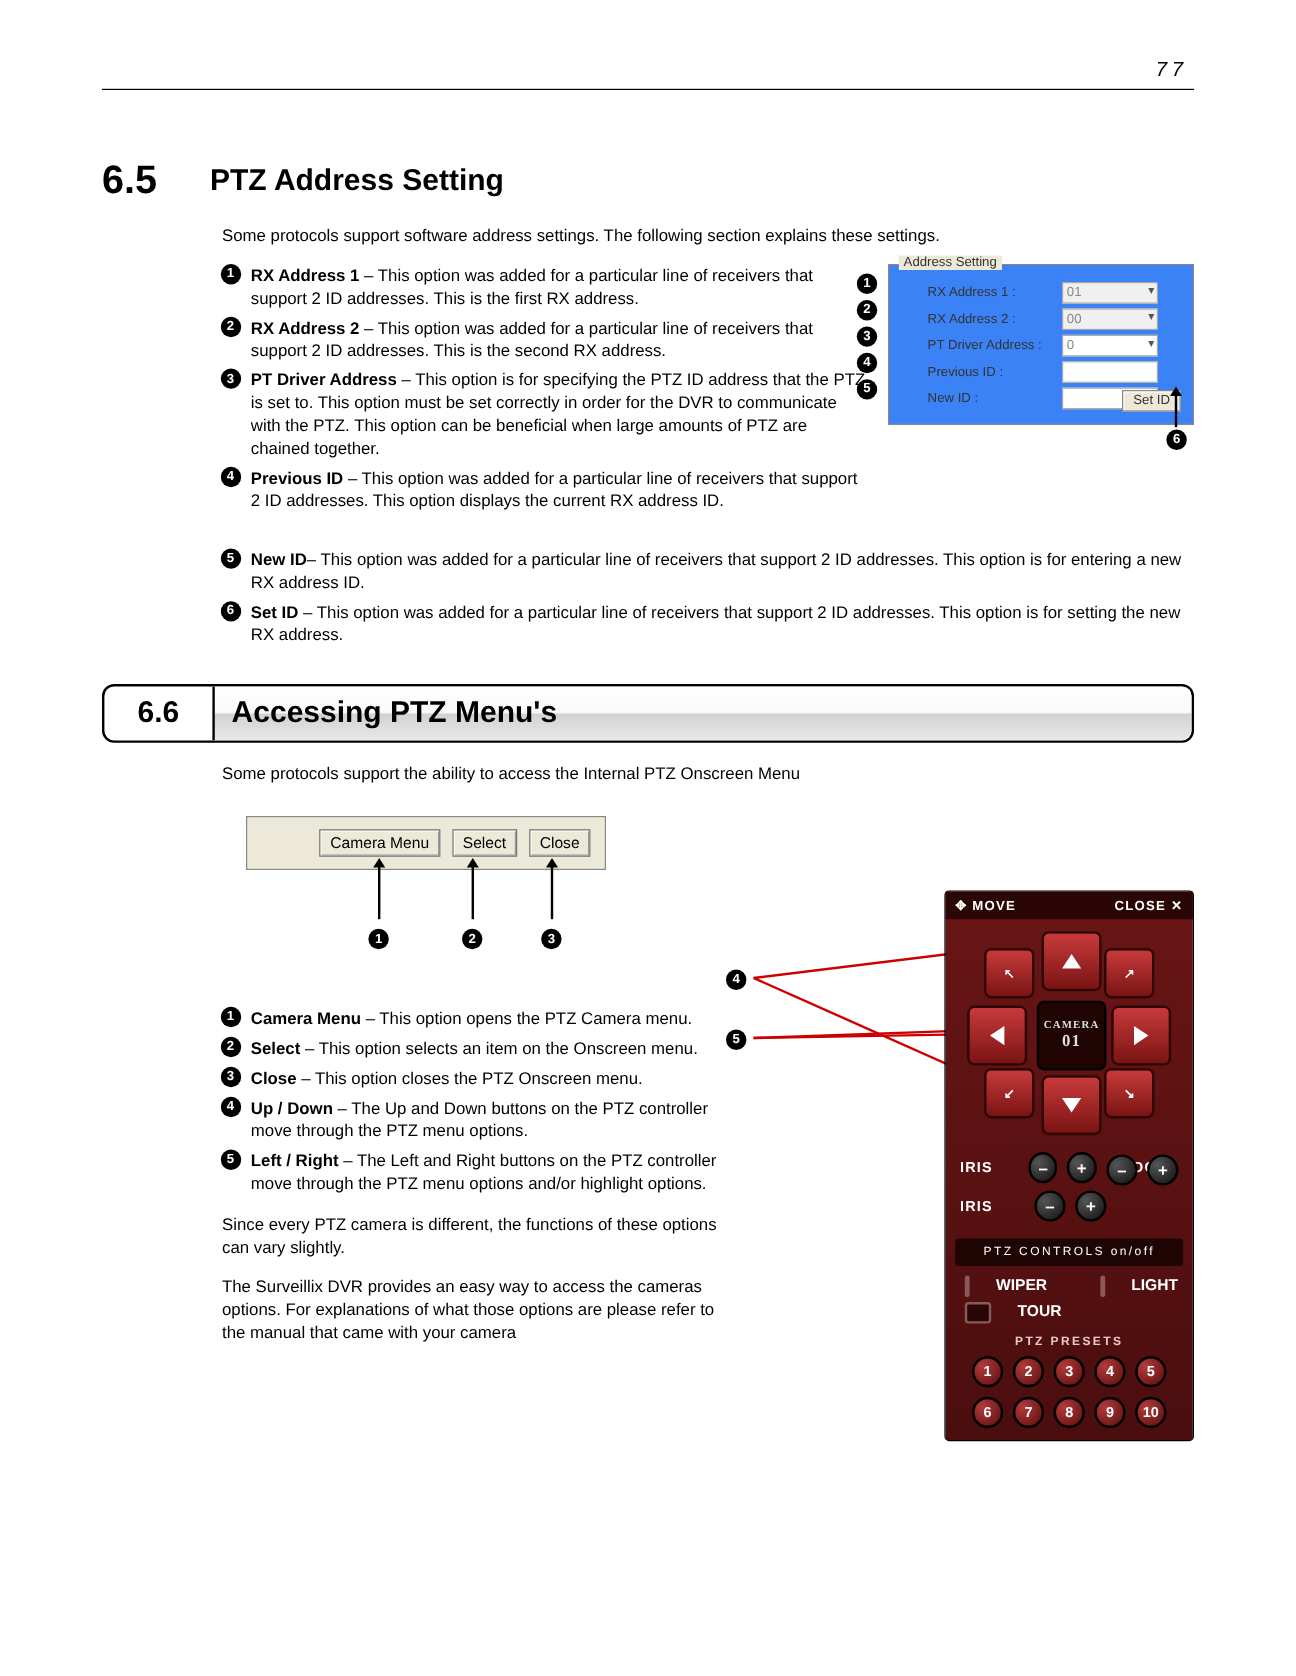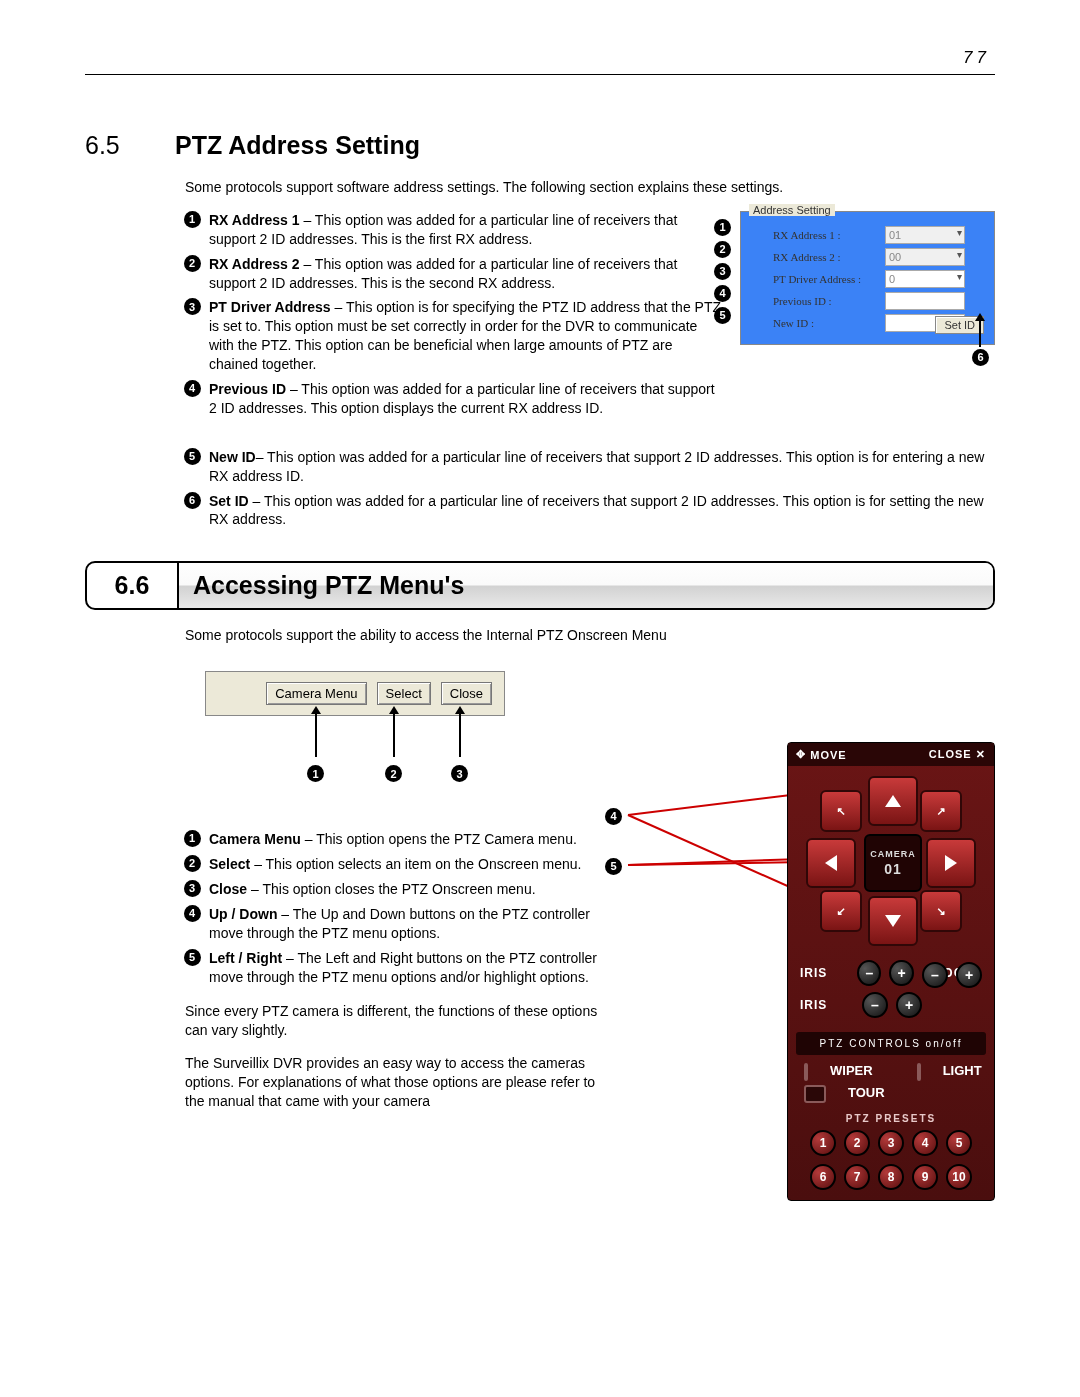--- a/index.html
+++ b/index.html
@@ -30,22 +30,22 @@
 }
 
 
 .section-row {
   display: flex;
   align-items: center;
   margin-bottom: 18px;
 }
 .sec-num {
   width: 90px;
-  font-size: 25px;
-  font-weight: normal;
+  font-size: 33px;
+  font-weight: bold;
 }
 .sec-title {
   font-size: 25px;
   font-weight: bold;
 }
 .plain-para {
   font-size: 14px;
   margin-left: 100px;
   margin-bottom: 14px;
   line-height: 1.35;
@@ -118,21 +118,20 @@
   padding-top: 4px;
 }
 .addr-field {
   display: flex;
   align-items: center;
   height: 22px;
 }
 .addr-label-col {
   padding-left: 22px;
   width: 112px;
-  font-family: Liberation Serif, serif;
 }
 .addr-input {
   border: 1px solid #aaa;
   background: #fff;
   height: 16px;
   width: 72px;
   font-size: 11px;
   padding: 0 3px;
   color: #888;
   display: flex;
@@ -289,21 +288,21 @@
 .dbtn.left{left:0;top:62px}
 .dbtn.right{right:0;top:62px}
 .dbtn.ul{left:14px;top:14px;width:38px;height:38px}
 .dbtn.ur{right:14px;top:14px;width:38px;height:38px}
 .dbtn.dl{left:14px;bottom:14px;width:38px;height:38px}
 .dbtn.dr{right:14px;bottom:14px;width:38px;height:38px}
 .dcenter{
   position:absolute;left:58px;top:58px;width:54px;height:54px;
   background:#200404;border:2px solid #000;border-radius:6px;
   display:flex;flex-direction:column;align-items:center;justify-content:center;
-  font-size:9px;font-weight:bold;letter-spacing:1px;color:#ddd;
+  font-size:9px;font-weight:bold;letter-spacing:1px;color:#ddd;font-family:Liberation Serif, serif;
 }
 .dcenter .num{font-size:14px;letter-spacing:1px;margin-top:2px}
 .tri{width:0;height:0}
 .tri.u{border-left:8px solid transparent;border-right:8px solid transparent;border-bottom:12px solid #fff}
 .tri.d{border-left:8px solid transparent;border-right:8px solid transparent;border-top:12px solid #fff}
 .tri.l{border-top:8px solid transparent;border-bottom:8px solid transparent;border-right:12px solid #fff}
 .tri.r{border-top:8px solid transparent;border-bottom:8px solid transparent;border-left:12px solid #fff}
 
 .ctrl-section{padding:4px 12px}
 .ctrl-row{display:flex;align-items:center;gap:8px;margin:4px 0}

